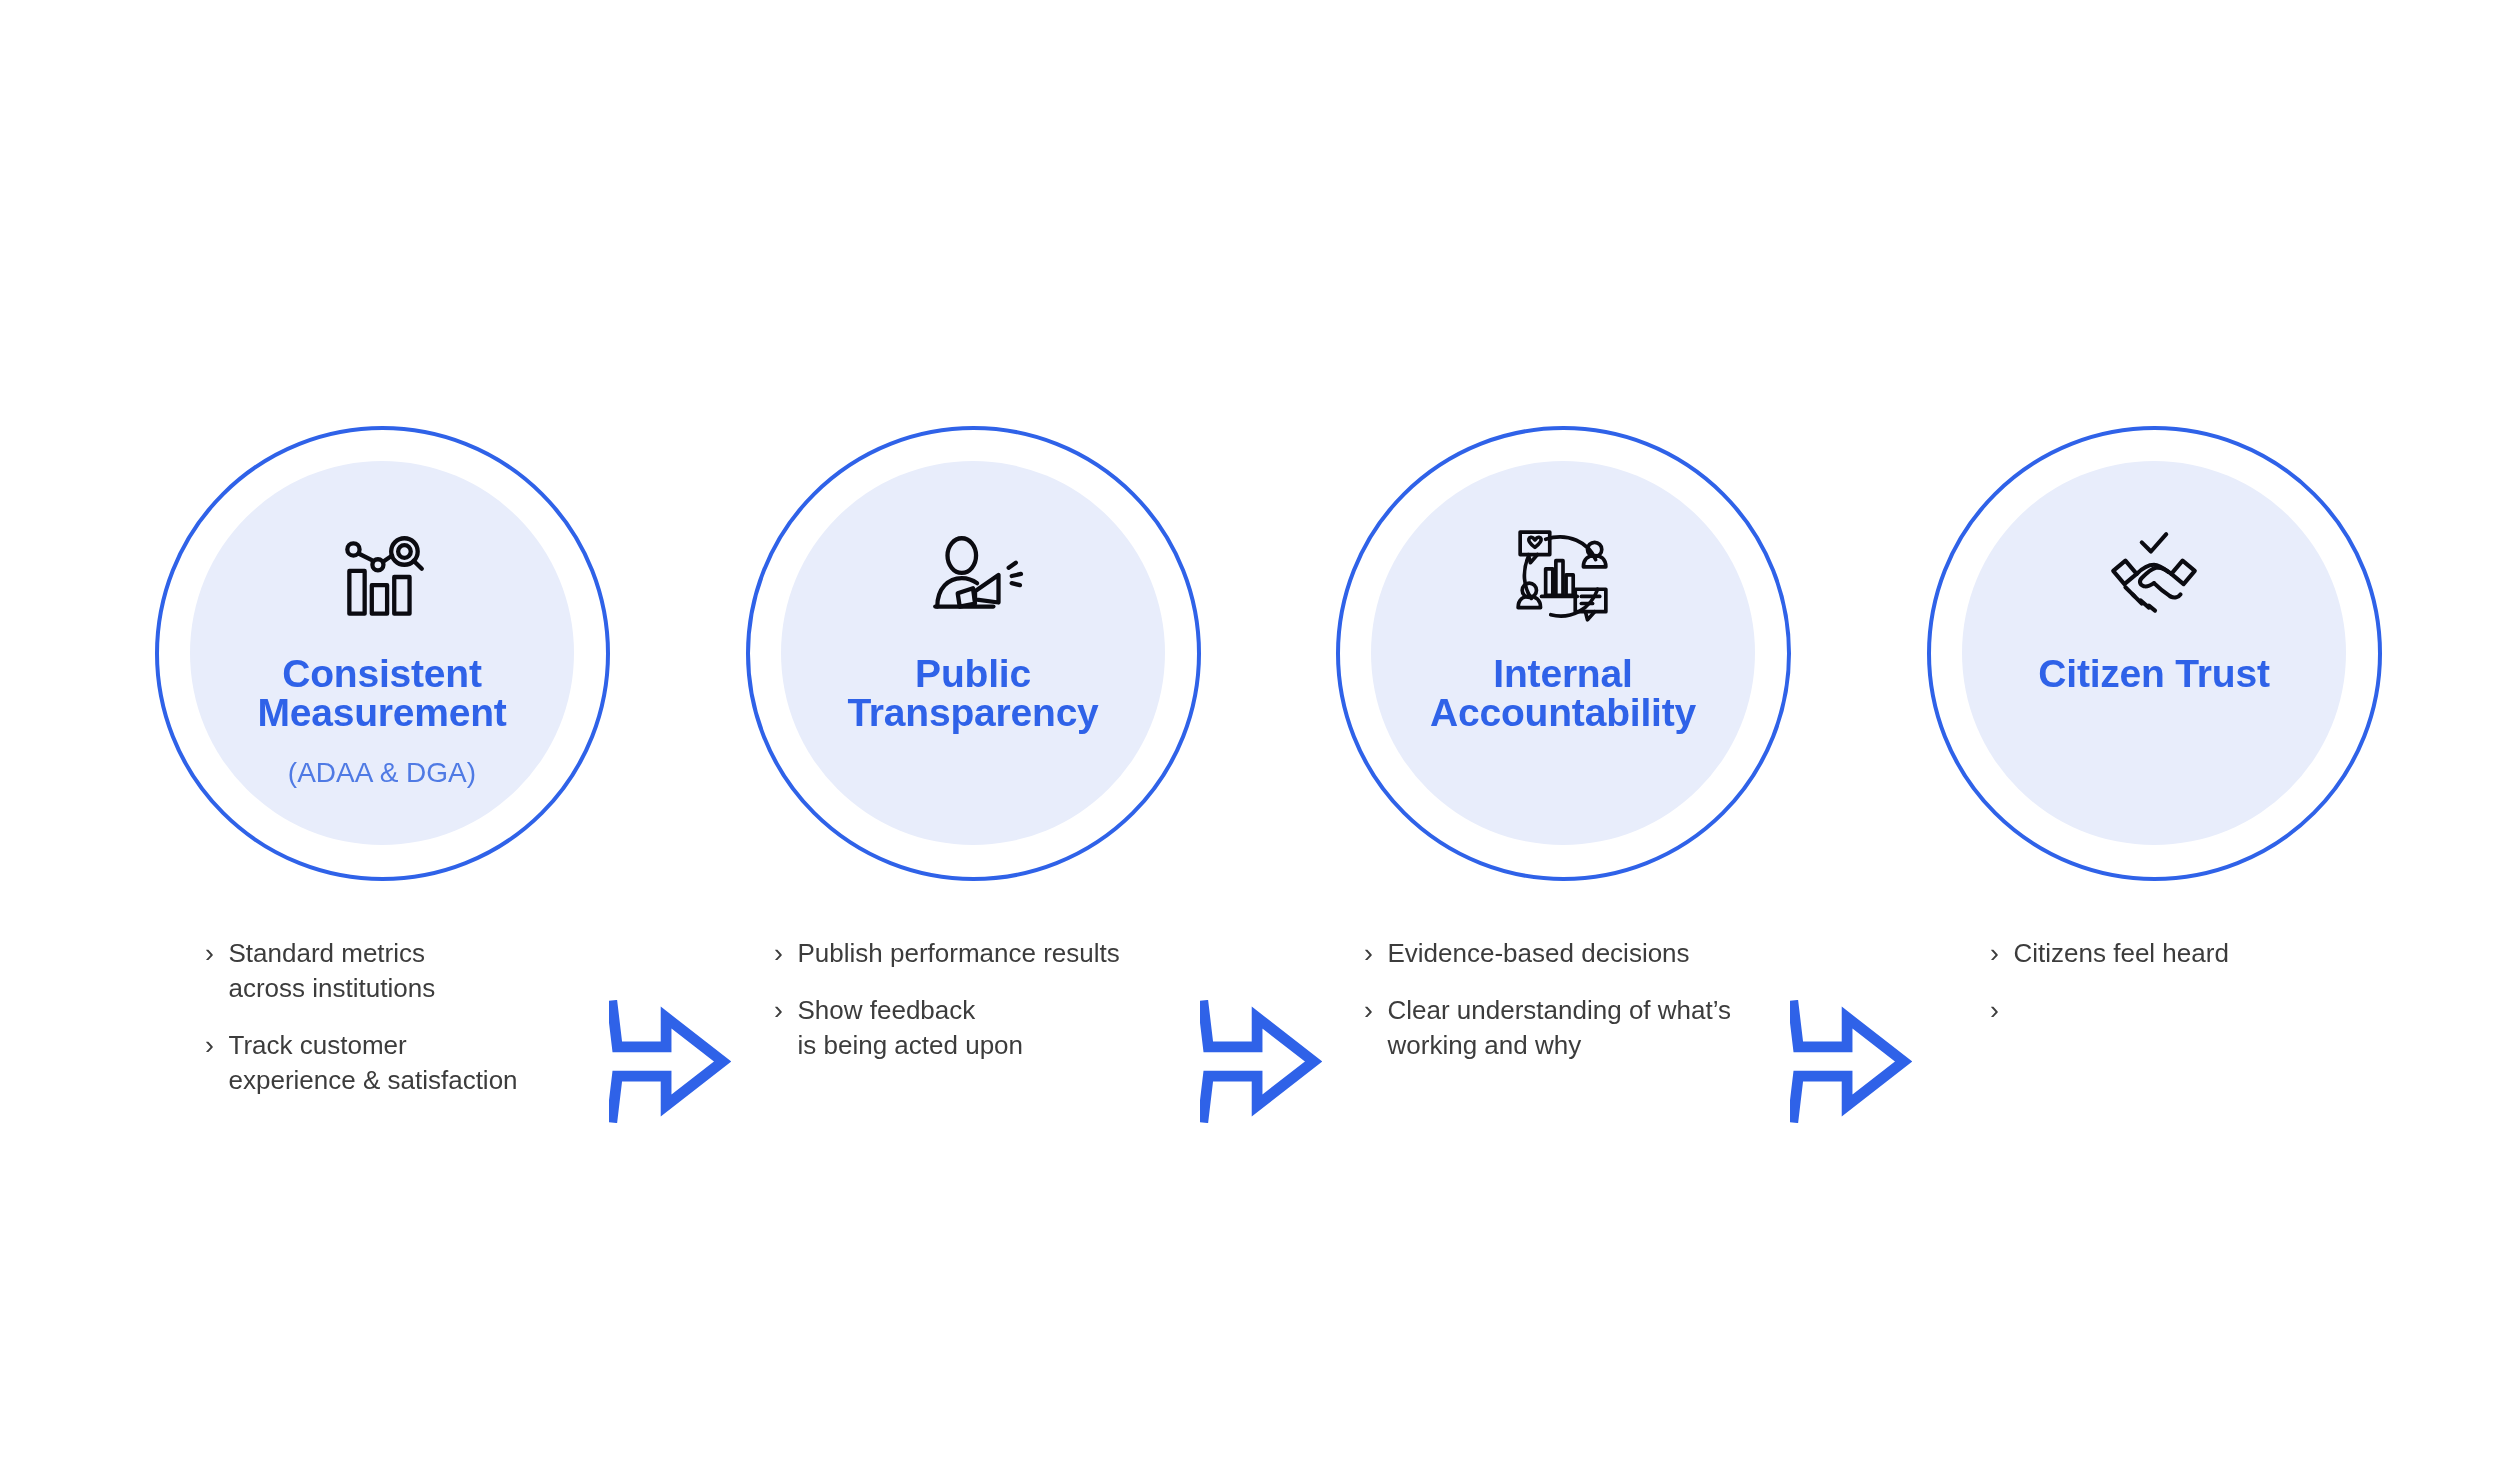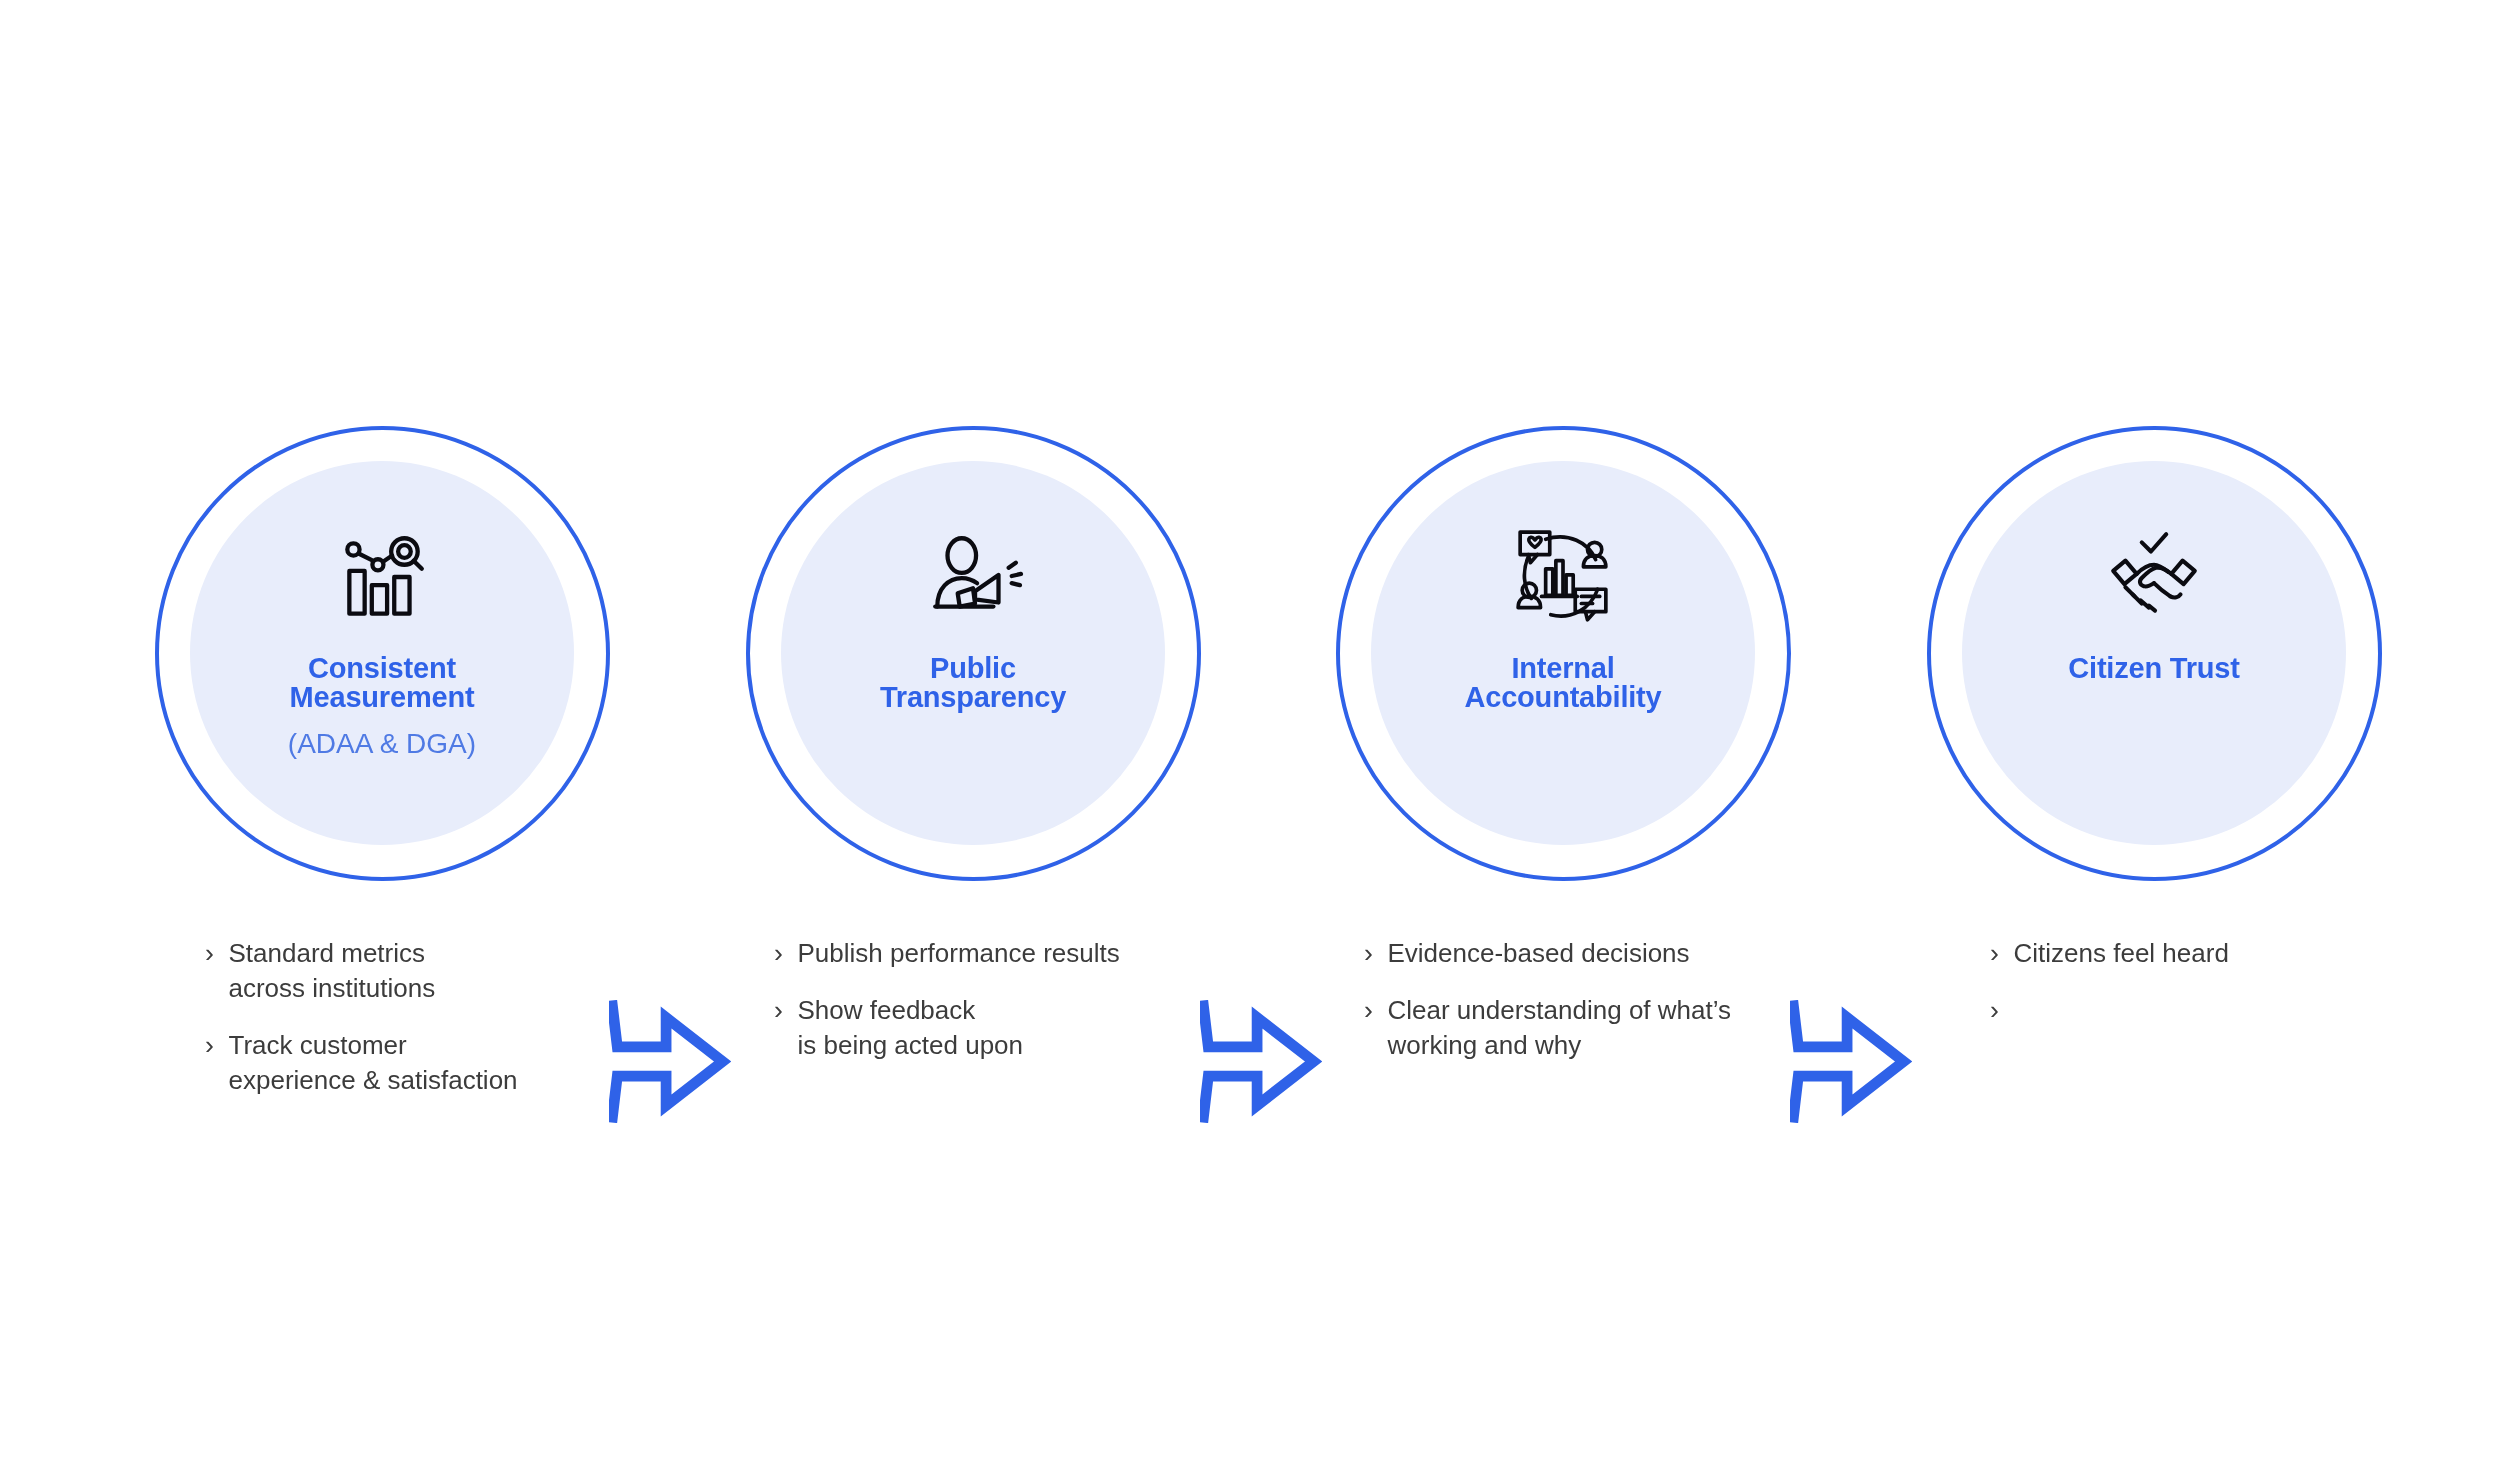--- a/index.html
+++ b/index.html
@@ -81,28 +81,28 @@
     display: block;
     flex: 0 0 auto;
   }
   .node-icon svg { display: block; width: 100%; height: 100%; }
 
   .node-title {
     margin-top: 25.5px;
     text-align: center;
     color: #2f62e8;
     font-weight: bold;
-    font-size: 29px;
+    font-size: 39px;
     line-height: 1.0;
     letter-spacing: -0.2px;
   }
   .node-title .t-line { display: block; }
 
   .node-subtitle {
-    margin-top: 18px;
+    margin-top: 27px;
     text-align: center;
     color: #4f7ae4;
     font-weight: normal;
     font-size: 28px;
     line-height: 1.0;
   }
 
   
   .arrow {
     position: absolute;

